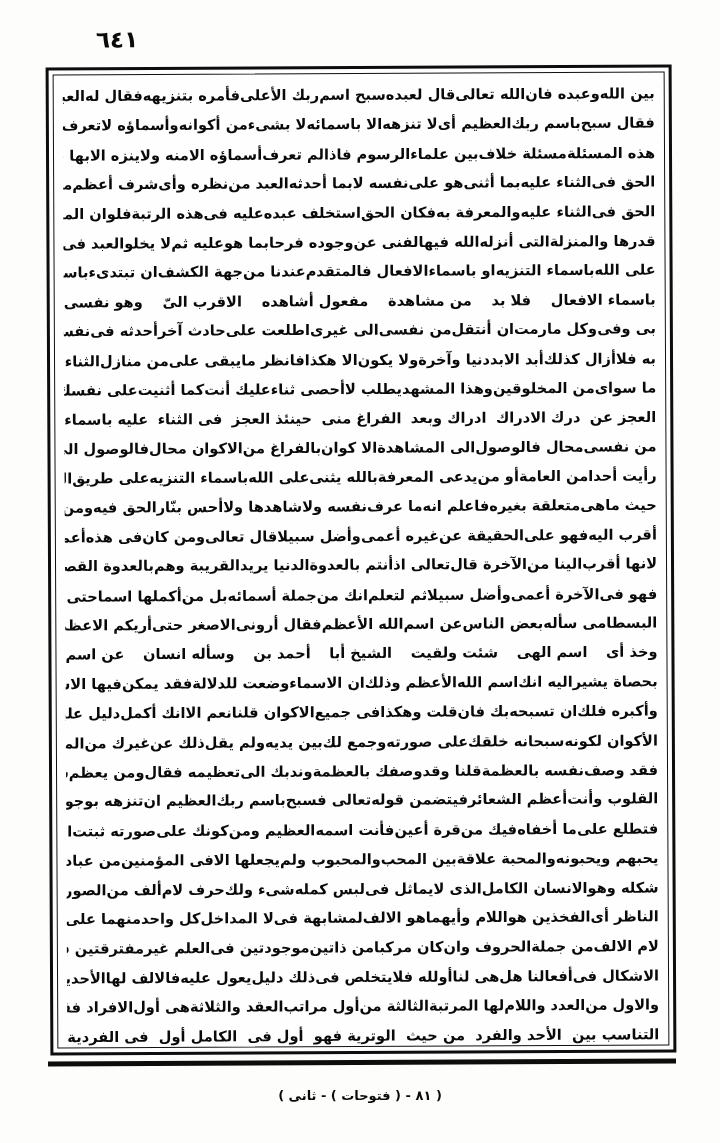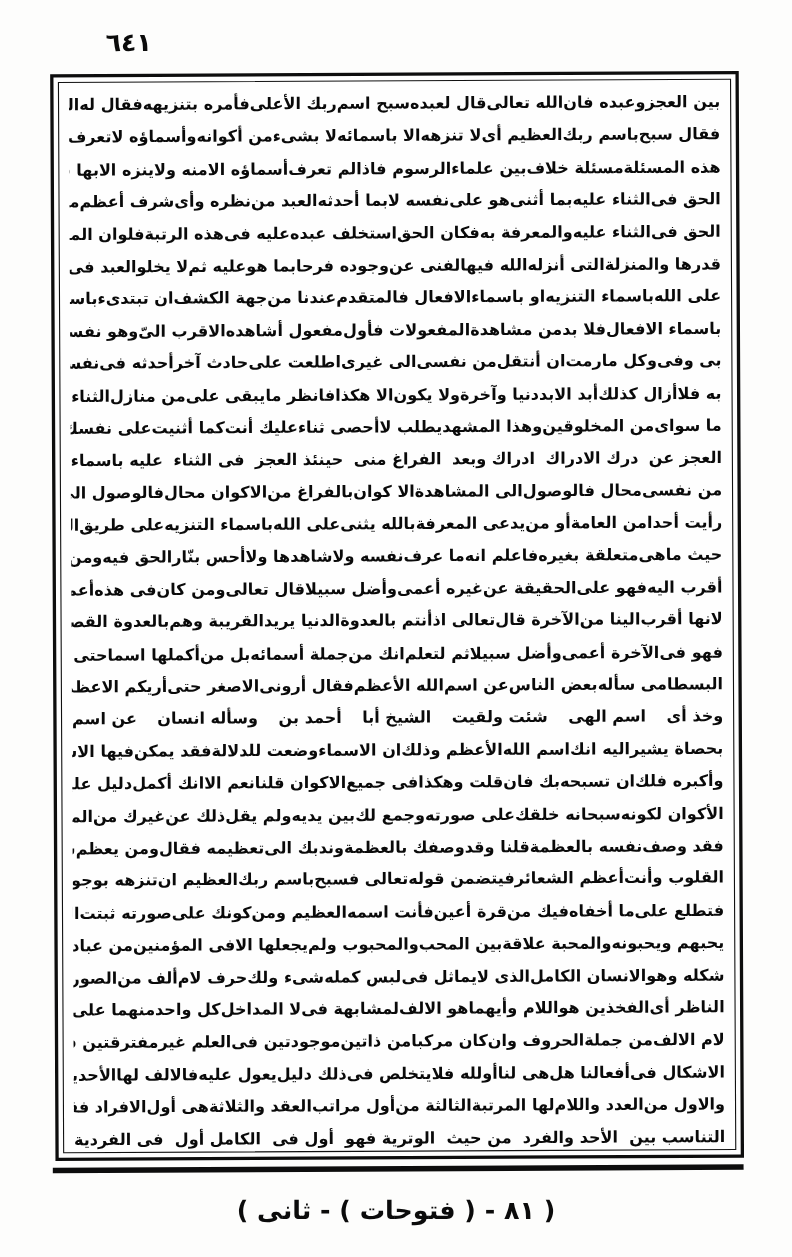--- a/index.html
+++ b/index.html
@@ -128,40 +128,40 @@
     transform: rotate(-0.28deg);
   }
   .footer-sig {
     position: absolute;
     top: 1088px;
     left: 0;
     width: 720px;
     text-align: center;
     direction: rtl;
     font-family: "DejaVu Sans", sans-serif;
-    font-size: 23px;
+    font-size: 13px;
     font-weight: 700;
     color: #0b0b0b;
     letter-spacing: 1px;
   }
 </style>
 </head>
 <body>
 
 <div class="page">
 
   <div class="folio">٦٤١</div>
 
   <div class="frame-outer">
     <div class="frame-inner">
       <div class="textblock" id="textblock">
 
       <div class="line">
             <div class="ln">
-              <span class="seg">بين العجز</span>
+              <span class="seg">بين الله</span>
               <span class="seg">وعبده فان</span>
               <span class="seg">الله تعالى</span>
               <span class="seg">قال لعبده</span>
               <span class="seg">سبح اسم</span>
               <span class="seg">ربك الأعلى</span>
               <span class="seg">فأمره بتنزيهه</span>
               <span class="seg">فقال له</span>
               <span class="seg">العبد متمثلا</span>
             </div>
           </div>
@@ -240,21 +240,20 @@
               <span class="seg">جهة الكشف</span>
               <span class="seg">ان تبتدىء</span>
               <span class="seg">باسماء التنزيه</span>
             </div>
           </div>
           <div class="line">
             <div class="ln">
               <span class="seg">باسماء الافعال</span>
               <span class="seg">فلا بد</span>
               <span class="seg">من مشاهدة</span>
-              <span class="seg">المفعولات فأول</span>
               <span class="seg">مفعول أشاهده</span>
               <span class="seg">الاقرب الىّ</span>
               <span class="seg">وهو نفسى</span>
             </div>
           </div>
           <div class="line">
             <div class="ln">
               <span class="seg">بى وفى</span>
               <span class="seg">وكل مارمت</span>
               <span class="seg">ان أنتقل</span>

